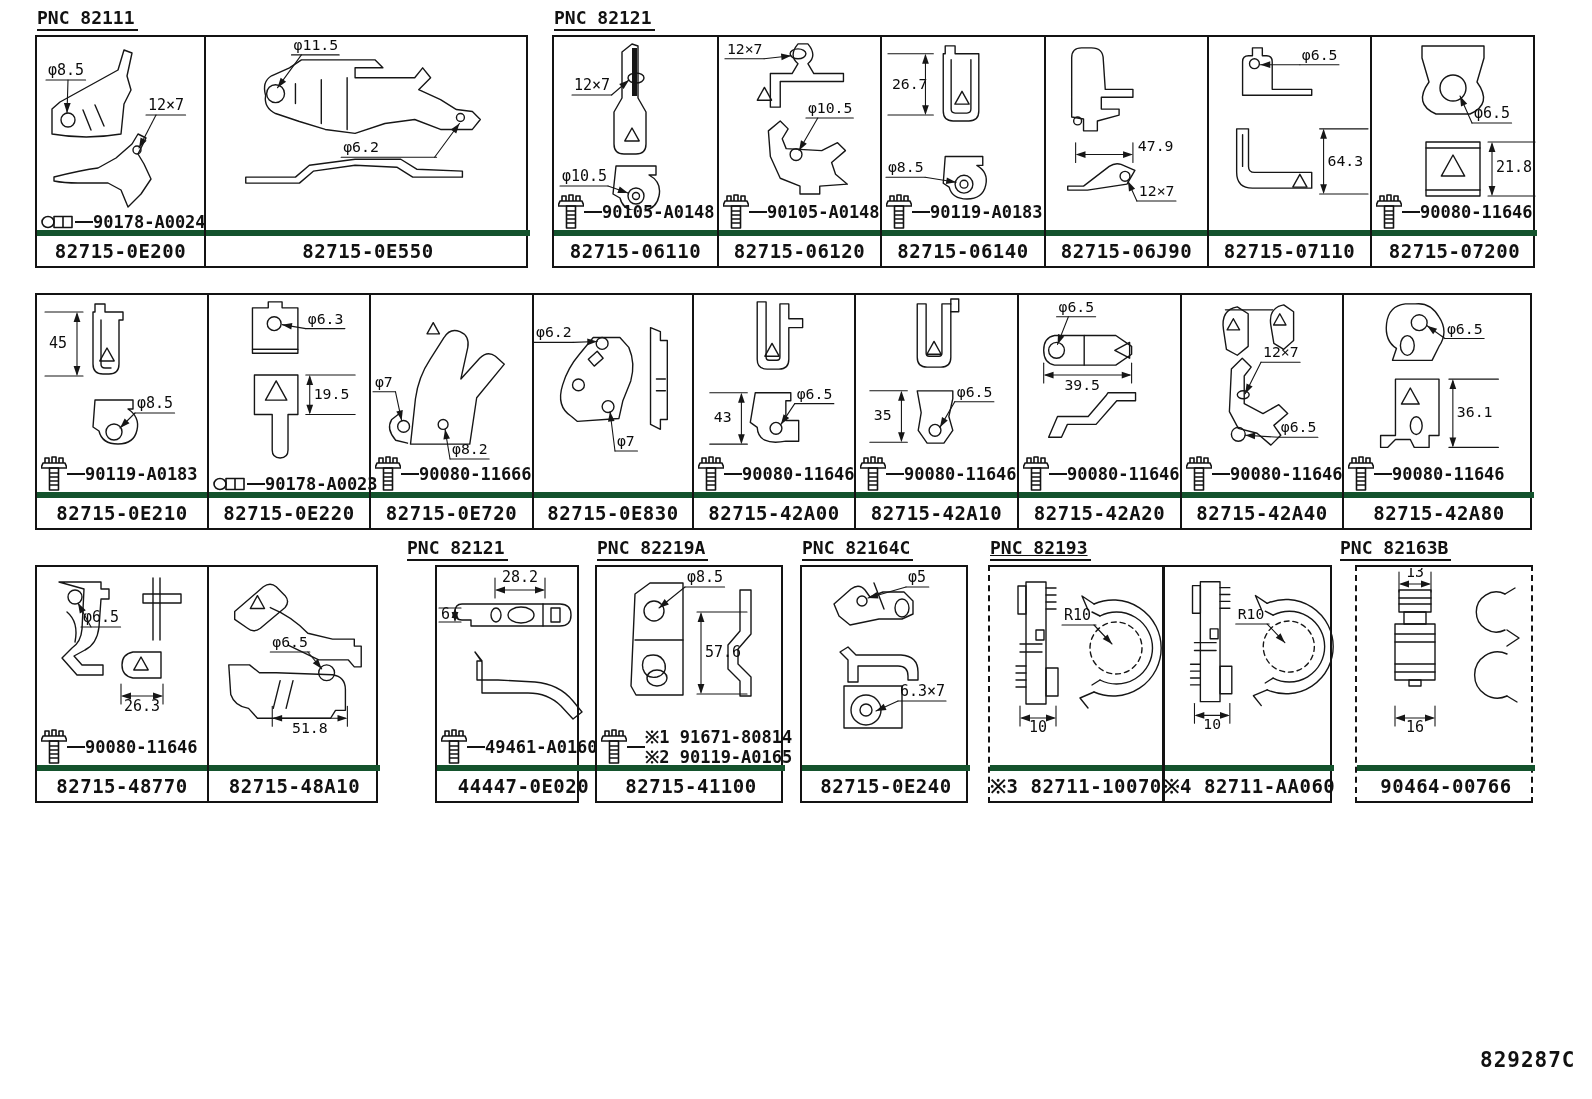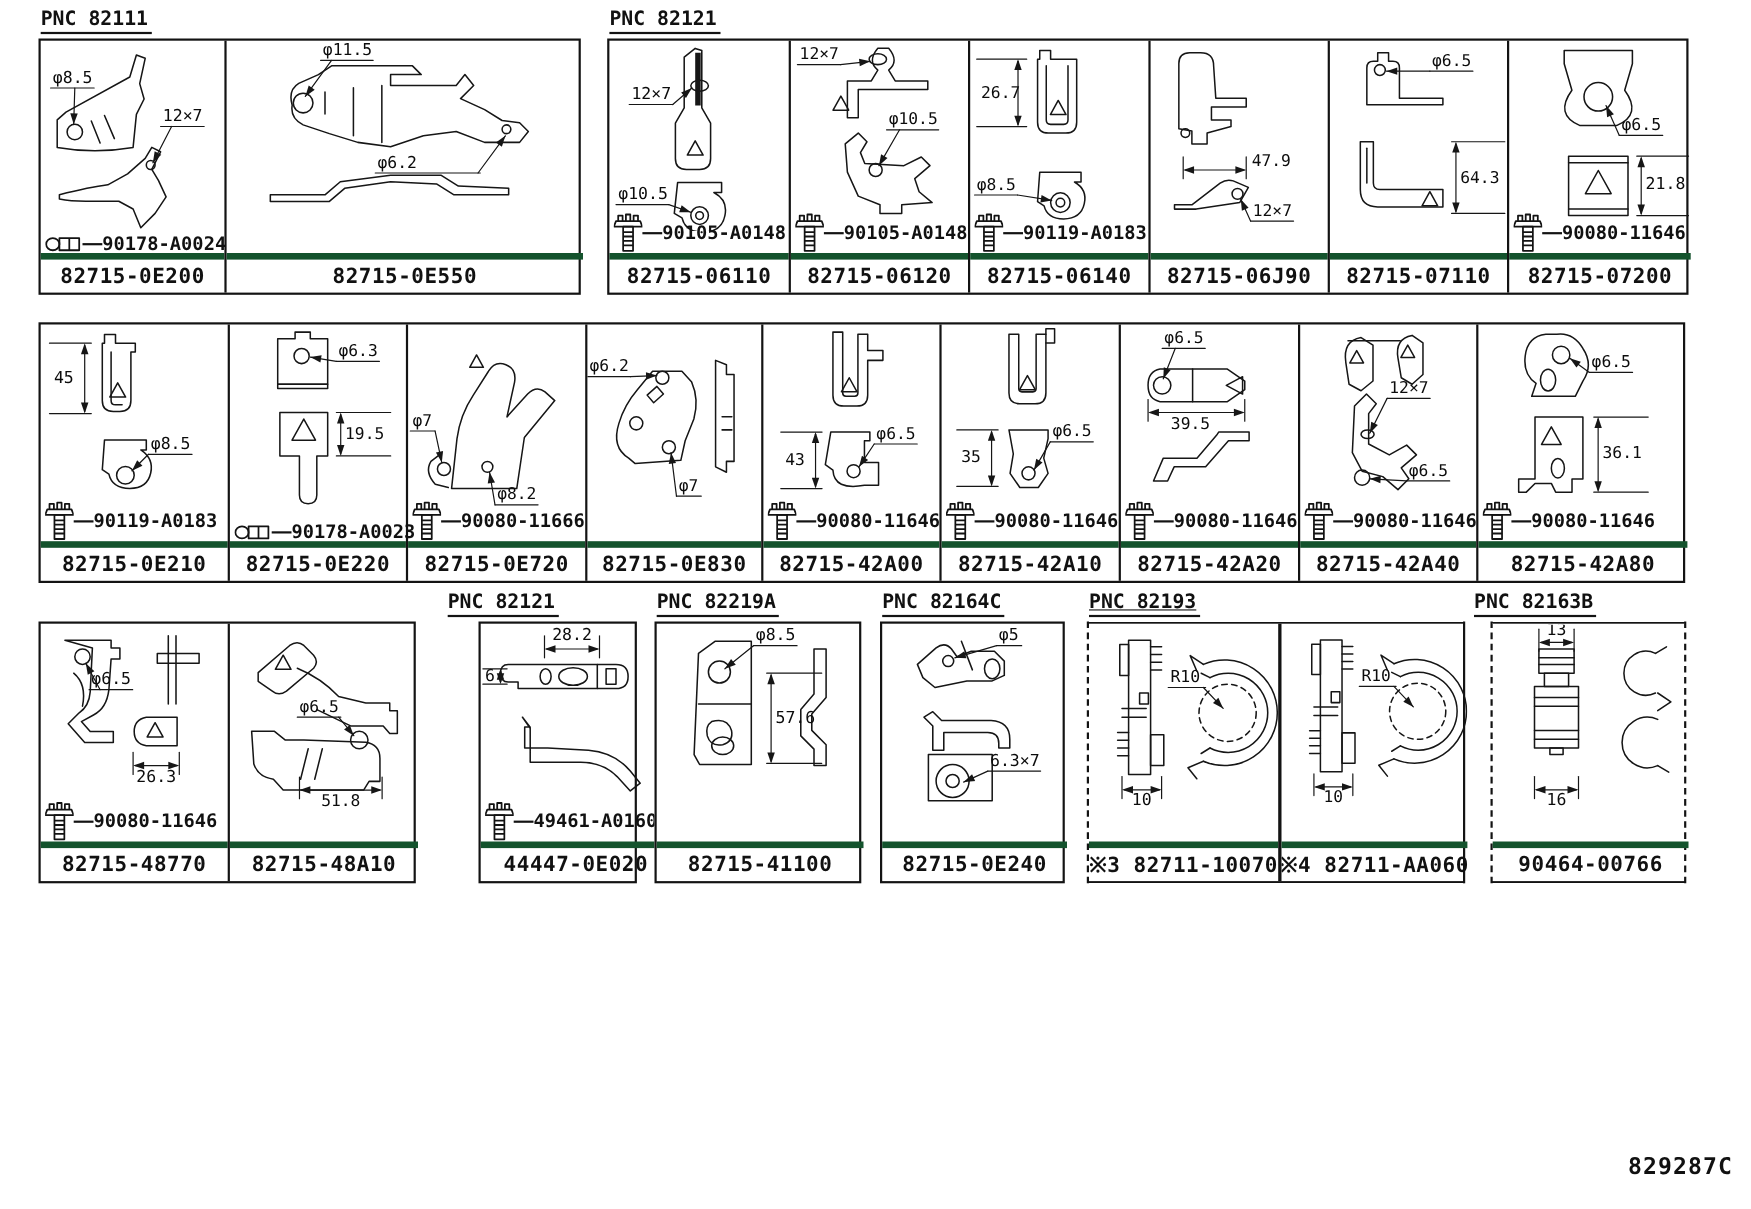--- a/index.html
+++ b/index.html
@@ -677,20 +677,33 @@
           <path d="M88,19 L127.6,19" class="dim"></path>
           <path d="M88,19 L62,40" class="dim"></path>
           <path d="M62,40 L67.6,31.1 L71.9,36.4 Z" class="fillb"></path>
           <text x="108" y="89">57.6</text>
           <path d="M100,44 L150,44" class="dim"></path>
           <path d="M100,126 L150,126" class="dim"></path>
           <path d="M104,46 L104,124" class="dim"></path>
           <path d="M104,44 L107.4,54.0 L100.6,54.0 Z" class="fillb"></path>
           <path d="M104,126 L100.6,116.0 L107.4,116.0 Z" class="fillb"></path>
         </svg>
+        <div class="fast" style="left: 4px;">
+          <svg width="26" height="40" viewBox="0 0 26 40" class="ficon">
+            <path d="M2,9 h22 l2,5 h-26 Z"></path>
+            <path d="M4,9 v-5 h4 v5 M11,9 v-6 h4 v6 M18,9 v-5 h4 v5"></path>
+            <rect x="8.5" y="14" width="9" height="22"></rect>
+            <path d="M8.5,19 h9 M8.5,23 h9 M8.5,27 h9 M8.5,31 h9"></path>
+          </svg>
+          <div class="fline"></div>
+          <div class="fnums">
+            <span class="fnum">※1 91671-80814</span>
+            <span class="fnum">※2 90119-A0165</span>
+          </div>
+        </div>
         <div class="footer">
           <span>82715-41100</span>
         </div>
       </div>
     </div>
     <div class="pnc" style="left: 802px; top: 537px;">PNC 82164C</div>
     <div class="box" style="left: 800px; top: 565px; width: 168px; height: 238px;">
       <div class="cell" style="width: 168px;">
         <svg class="art" width="100%" height="172" viewBox="0 0 168 172" preserveAspectRatio="xMidYMin meet">
           <path d="M32,36 l17,-15 q8,-6 14,1 l5,7 l13,-5 h21 l9,9 v13 l-11,5 h-23 l-29,6 l-11,-9 Z" class=""></path>

